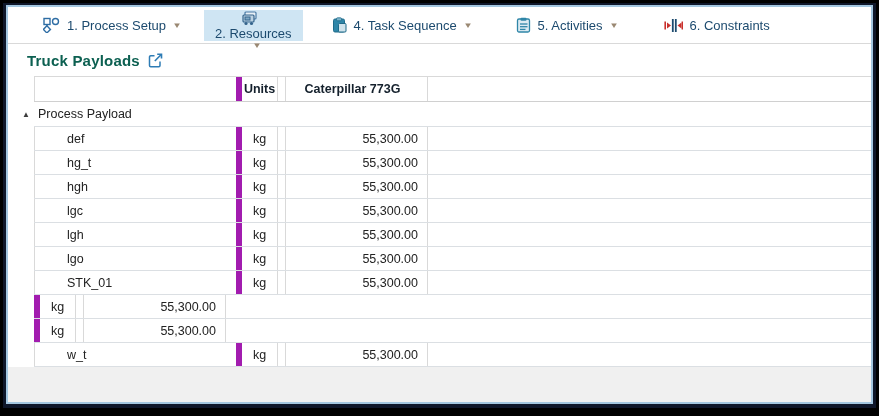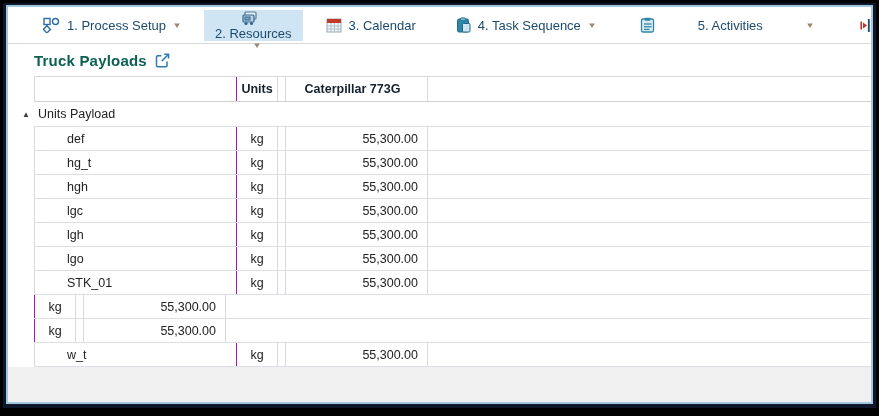--- a/index.html
+++ b/index.html
@@ -38,43 +38,43 @@
     cursor: default;
     white-space: nowrap;
   }
   .tab.selected { background: #cfe5f3; flex-direction: column; }
   .tab .ticon { display: inline-flex; margin-right: 7px; flex: 0 0 auto; }
   .caret {
     font-size: 8px; color: #9a8872; margin-left: 7px;
     transform: scaleX(1.2); display: inline-block;
   }
   .sp1 { margin-left: 6px; } .sp2 { margin-left: 12px; }
-  .sp3 { margin-left: 16px; gap: 36px; } .sp4 { margin-left: 18px; }
+  .sp3 { margin-left: 16px; } .sp4 { margin-left: 18px; }
   
   .panel-title-row {
     flex: 0 0 32px; display: flex; align-items: center;
-    padding-left: 26px; background: #fff;
+    padding-left: 19px; background: #fff;
   }
   .panel-title {
     font-size: 15px; font-weight: bold; color: #0c6051;
     letter-spacing: .2px;
   }
   .ext-icon { margin-left: 8px; display: inline-flex; }
   
   .grid { flex: 1; display: flex; flex-direction: column; font-size: 12.5px; color: #222; }
   .trow { display: flex; flex: 0 0 24px; }
   .trow.header { flex: 0 0 26px; font-weight: bold; color: #14202c; }
   .trow.group  { flex: 0 0 25px; }
   .gutter { width: 26px; flex: 0 0 26px; display: flex; align-items: center; justify-content: flex-end; padding-right: 4px; }
   .rwrap { flex: 1; display: flex; border-bottom: 1px solid #dbdfe3; }
   .trow.header .rwrap { border-top: 1px solid #d9d9d9; border-bottom: 1px solid #d0d0d0; }
   .cell { display: flex; align-items: center; }
   .c-name  { width: 202px; flex: 0 0 202px; border-left: 1px solid #d9d9d9; padding-left: 32px; }
   .trow.header .c-name { padding-left: 0; }
-  .c-units { width: 42px; flex: 0 0 42px; border-left: 1px solid #a21caf; border-right: 1px solid #d9d9d9; justify-content: center; }
+  .c-units { width: 42px; flex: 0 0 42px; border-left: 6px solid #a21caf; border-right: 1px solid #d9d9d9; justify-content: center; }
   .c-gap   { width: 7px; flex: 0 0 7px; }
   .c-value { width: 143px; flex: 0 0 143px; border-left: 1px solid #d9d9d9; border-right: 1px solid #d9d9d9; justify-content: flex-end; padding-right: 9px; }
   .c-rest  { flex: 1; }
   .trow.group .rwrap { border-bottom: 1px solid #dbdfe3; }
   .trow.group .glabel { display: flex; align-items: center; padding-left: 4px; color: #222; }
   .collapse-tri { font-size: 8px; color: #3c3c3c; line-height: 1; }
   .footer { flex: 1; background: #f0f0f0; }
   svg { display: block; }
 </style>
 </head>
@@ -105,36 +105,20 @@
             <rect x="2" y="5" width="11" height="7" rx="1" fill="#bcd2e2" stroke="#35648c" stroke-width="1.2"></rect>
             <rect x="4" y="7" width="5" height="3" fill="#7fa8c4" stroke="#35648c" stroke-width="1"></rect>
             <circle cx="5" cy="13.5" r="1.6" fill="#35648c"></circle>
             <circle cx="10.5" cy="13.5" r="1.6" fill="#35648c"></circle>
           </svg>
         </span>
         <span>2. Resources</span>
         <span class="caret">▼</span>
       </div>
 
-      <div class="tab sp1">
-        <span class="ticon">
-          <svg width="16" height="15" viewBox="0 0 16 15">
-            <rect x="1" y="1" width="14" height="13" fill="#f4f7f9" stroke="#93a7b4" stroke-width="1"></rect>
-            <rect x="1" y="1" width="14" height="4" fill="#c0392b"></rect>
-            <g stroke="#aebfcc" stroke-width="1">
-              <line x1="1" y1="8" x2="15" y2="8"></line>
-                <line x1="1" y1="11" x2="15" y2="11"></line>
-              <line x1="5" y1="5" x2="5" y2="14"></line>
-                <line x1="8.5" y1="5" x2="8.5" y2="14"></line>
-                <line x1="12" y1="5" x2="12" y2="14"></line>
-            </g>
-          </svg>
-        </span>
-        <span>3. Calendar</span>
-      </div>
 
       <div class="tab sp2">
         <span class="ticon">
           <svg width="15" height="16" viewBox="0 0 15 16">
             <rect x="1.5" y="2" width="11" height="13" rx="1.5" fill="#2f86a8" stroke="#1f6b8a" stroke-width="1"></rect>
             <rect x="4.5" y="0.8" width="5" height="3" rx="1" fill="#7fb6cc" stroke="#1f6b8a" stroke-width="0.8"></rect>
             <rect x="6.5" y="6.5" width="7.5" height="8.5" rx="1" fill="#cfe3ec" stroke="#1f6b8a" stroke-width="1"></rect>
           </svg>
         </span>
         <span>4. Task Sequence</span>
@@ -196,21 +180,21 @@
           <div class="cell c-value" style="justify-content:center;padding-right:8px">Caterpillar 773G</div>
           <div class="c-rest"></div>
         </div>
       </div>
 
       <div class="trow group">
         <div class="gutter">
           <span class="collapse-tri">▲</span>
         </div>
         <div class="rwrap">
-          <div class="glabel">Units Payload</div>
+          <div class="glabel">Process Payload</div>
         </div>
       </div>
 
       <div style="display:contents" id="table-body"><div class="trow">
     <div class="gutter"></div>
     <div class="rwrap">
       <div class="cell c-name">def</div>
       <div class="cell c-units">kg</div>
       <div class="c-gap"></div>
       <div class="cell c-value">55,300.00</div>

